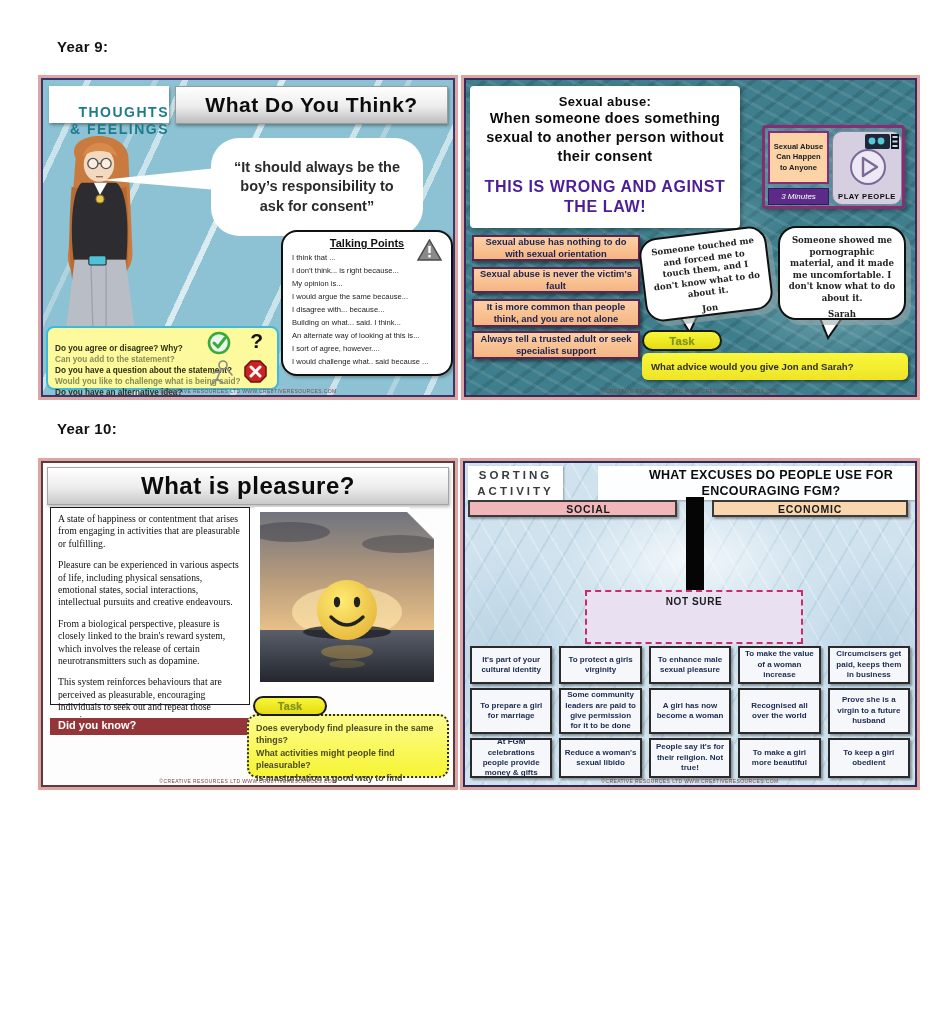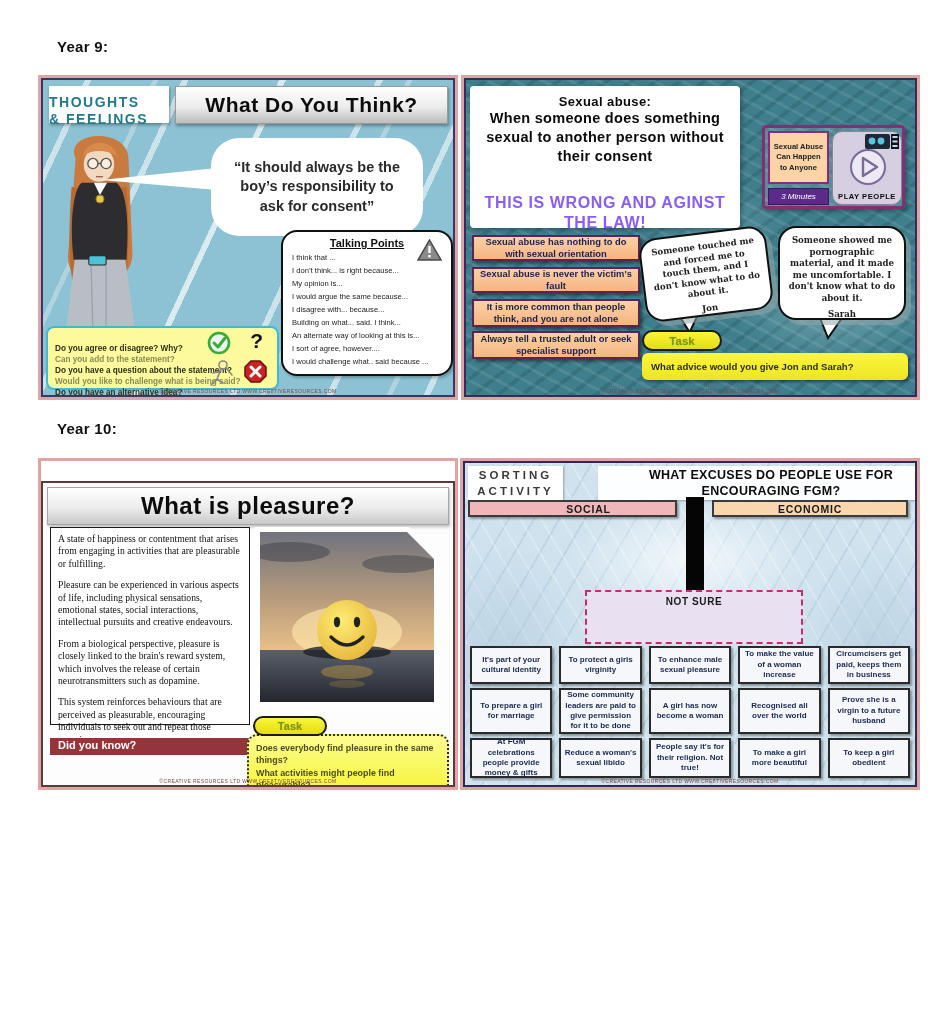--- a/index.html
+++ b/index.html
@@ -10,33 +10,33 @@
   #year9  { left: 57px; top: 38px; }
   #year10 { left: 57px; top: 420px; }
 
   .slide { position: absolute; border: 3px solid #dda5a3; background: #fff; }
   .slide .inner { position: absolute; inset: 0; border: 2px solid #3a3668; overflow: hidden; }
   #slide1 { left: 38px;  top: 75px;  width: 420px; height: 325px; }
   #slide2 { left: 461px; top: 75px;  width: 459px; height: 325px; }
   #slide3 { left: 38px;  top: 458px; width: 420px; height: 332px; }
   #slide4 { left: 460px; top: 458px; width: 460px; height: 332px; }
   #slide2 .inner { border-color: #3a2a5a; }
-  #slide3 .inner { border-color: #5e3a3a; background: #fdfdfd; margin-top: 20px; }
+  #slide3 .inner { border-color: #5e3a3a; background: #fdfdfd; }
   #slide4 .inner { border-color: #2e2a55; }
 
   .credit { position: absolute; bottom: 1px; left: 0; right: 0; text-align: center; font-size: 5px; color: #7a4646; letter-spacing: .4px; }
 
   
   .s1bg { background-color: #8cc2d3;
     background-image:
       repeating-linear-gradient(115deg, rgba(255,255,255,0) 0 38px, rgba(255,255,255,.55) 38px 44px, rgba(255,255,255,0) 44px 88px),
       repeating-linear-gradient(295deg, rgba(255,255,255,0) 0 55px, rgba(255,255,255,.30) 55px 60px, rgba(255,255,255,0) 60px 115px);
   }
   .tf-badge { position: absolute; left: 6px; top: 6px; width: 120px; height: 37px; background: #fff; color: #1e7b8c;
-    font-weight: 800; text-align: left; font-size: 14px; letter-spacing: 1.5px; line-height: 17px; padding-top: 8px;
+    font-weight: 800; text-align: right; font-size: 14px; letter-spacing: 1.5px; line-height: 17px; padding-top: 18px;
     box-shadow: 1px 2px 3px rgba(0,0,0,.35); }
   .s1-title { position: absolute; left: 132px; top: 6px; right: 5px; height: 38px;
     background: linear-gradient(180deg, #ffffff, #ececec 55%, #bdbdbd);
     border: 1px solid #9a9a9a; box-shadow: 1px 2px 3px rgba(0,0,0,.35);
     display: flex; align-items: center; justify-content: center; font-size: 21px; font-weight: 800; color: #0c0c0c; letter-spacing: .5px; }
   .s1-girl { position: absolute; left: 2px; top: 46px; width: 112px; height: 218px; }
   .s1-tail { position: absolute; left: 58px; top: 86px; width: 116px; height: 30px; }
   .s1-bubble { position: absolute; left: 168px; top: 58px; width: 212px; height: 98px; background: #fff; border-radius: 28px;
     display: flex; align-items: center; justify-content: center; text-align: center;
     font-weight: 800; font-size: 14.5px; line-height: 1.35; color: #2b2b2b; padding: 8px 16px; }
@@ -60,21 +60,21 @@
       radial-gradient(ellipse 140px 70px at 12% 18%, rgba(255,255,255,.28), transparent 65%),
       radial-gradient(ellipse 160px 90px at 82% 72%, rgba(215,245,250,.30), transparent 65%),
       radial-gradient(ellipse 120px 60px at 55% 45%, rgba(185,225,235,.22), transparent 60%),
       repeating-linear-gradient(28deg, rgba(255,255,255,.09) 0 3px, transparent 3px 13px),
       repeating-linear-gradient(-38deg, rgba(15,55,65,.18) 0 4px, transparent 4px 15px);
   }
   .s2-titlebox { position: absolute; left: 4px; top: 6px; width: 270px; height: 142px; background: #fff; border-radius: 4px;
     padding: 8px 8px; text-align: center; box-shadow: 2px 2px 4px rgba(0,0,0,.3); }
   .s2-t1 { font-size: 13px; font-weight: 800; color: #0b0b0b; letter-spacing: .4px; }
   .s2-t2 { font-size: 14.5px; font-weight: 800; color: #0b0b0b; line-height: 1.3; letter-spacing: .3px; }
-  .s2-warn { margin-top: 27px; color: #8b5cf6; font-size: 16px; font-weight: 800; line-height: 1.3; letter-spacing: .6px; }
+  .s2-warn { margin-top: 11px; color: #4c1d95; font-size: 16px; font-weight: 800; line-height: 1.3; letter-spacing: .6px; }
   .vcard { position: absolute; left: 296px; top: 45px; width: 143px; height: 84px; border: 3px solid #8a2c74;
     border-radius: 4px; background: rgba(255,255,255,.12); box-shadow: 2px 2px 4px rgba(0,0,0,.35); }
   .v-label { position: absolute; left: 3px; top: 3px; width: 61px; height: 53px; background: #fbd3a6; border: 2px solid #8a2c74;
     font-size: 7.6px; font-weight: 800; color: #222; display: flex; align-items: center; justify-content: center;
     text-align: center; padding: 2px; line-height: 1.4; }
   .v-dur { position: absolute; left: 3px; top: 60px; width: 61px; height: 17px; background: #5c2b8a; color: #fff;
     font-style: italic; font-size: 8px; display: flex; align-items: center; justify-content: center; border: 1px solid #3a1a5a; }
   .v-play { position: absolute; left: 67px; top: 3px; width: 70px; height: 74px; background: #d6cfe2; border-radius: 10px;
     border: 1px solid #8a8598; }
   .v-film { position: absolute; right: 2px; top: 2px; width: 34px; height: 15px; }

